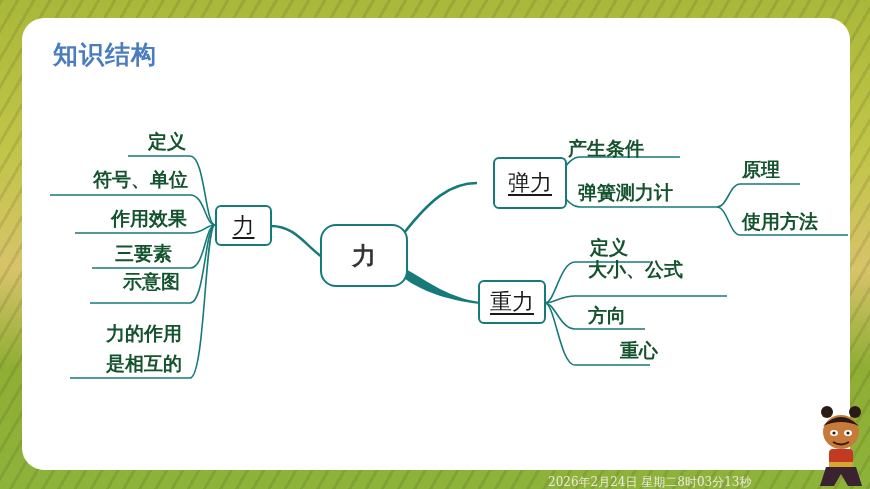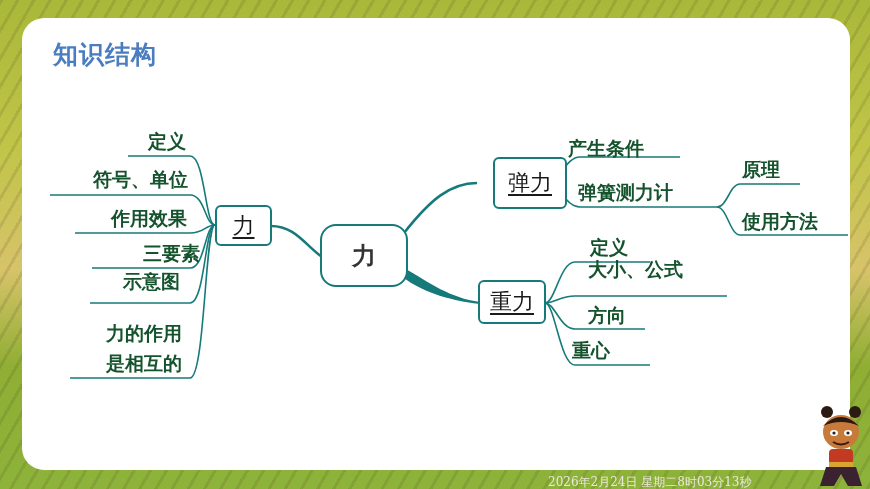--- a/index.html
+++ b/index.html
@@ -62,40 +62,40 @@
   <b>力</b>
 </div>
 
 <div class="node" style="left:215px;top:205px;width:57px;height:41px;">
   <span>力</span>
 </div>
 
 <div class="leaf r" style="left:128px;top:128px;width:58px;">定义</div>
 <div class="leaf r" style="left:50px;top:166px;width:138px;">符号、单位</div>
 <div class="leaf r" style="left:75px;top:205px;width:112px;">作用效果</div>
-<div class="leaf r" style="left:108px;top:240px;width:92px;">三要素</div>
+<div class="leaf r" style="left:80px;top:240px;width:92px;">三要素</div>
 <div class="leaf r" style="left:90px;top:268px;width:90px;">示意图</div>
 <div class="leaf r" style="left:70px;top:320px;width:112px;">力的作用</div>
 <div class="leaf r" style="left:70px;top:350px;width:112px;">是相互的</div>
 
 <div class="node" style="left:472px;top:157px;width:74px;height:52px;margin-left:21px;">
   <span>弹力</span>
 </div>
 <div class="leaf" style="left:568px;top:135px;">产生条件</div>
 <div class="leaf" style="left:578px;top:179px;">弹簧测力计</div>
 <div class="leaf" style="left:742px;top:156px;">原理</div>
 <div class="leaf" style="left:742px;top:208px;">使用方法</div>
 
 <div class="node" style="left:478px;top:280px;width:68px;height:44px;">
   <span>重力</span>
 </div>
 <div class="leaf" style="left:590px;top:234px;">定义</div>
 <div class="leaf" style="left:588px;top:256px;">大小、公式</div>
 <div class="leaf" style="left:588px;top:302px;">方向</div>
-<div class="leaf" style="left:572px;top:337px;">重心</div>
+<div class="leaf" style="left:620px;top:337px;">重心</div>
 
 <div class="timestamp">2026年2月24日 星期二8时03分13秒</div>
 
 <svg class="mascot" viewBox="0 0 58 87">
   <circle cx="15" cy="10" r="6" fill="#2a1a14"></circle>
   <circle cx="43" cy="10" r="6" fill="#2a1a14"></circle>
   <ellipse cx="29" cy="30" rx="18" ry="17" fill="#c77a3a"></ellipse>
   <path d="M11 24 Q29 6 47 24 Q29 16 11 24Z" fill="#2a1a14"></path>
   <ellipse cx="22" cy="31" rx="4" ry="3" fill="#fff"></ellipse>
     <circle cx="22" cy="31" r="1.6" fill="#222"></circle>

